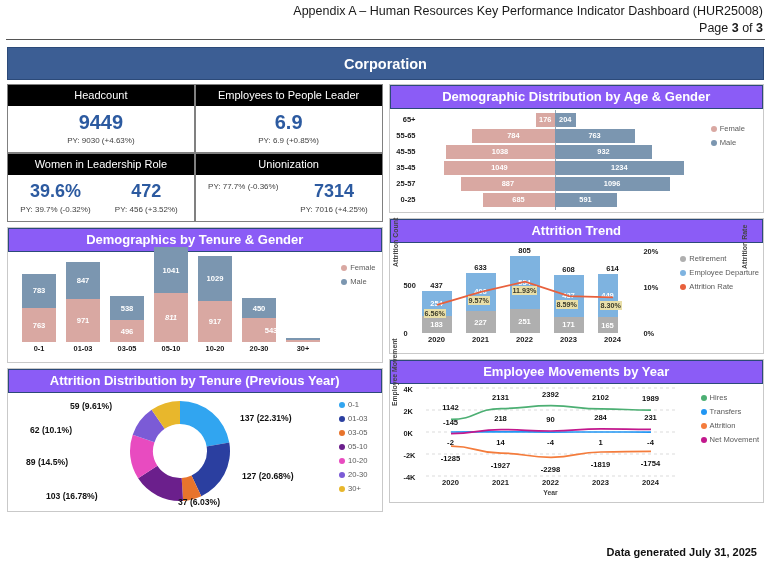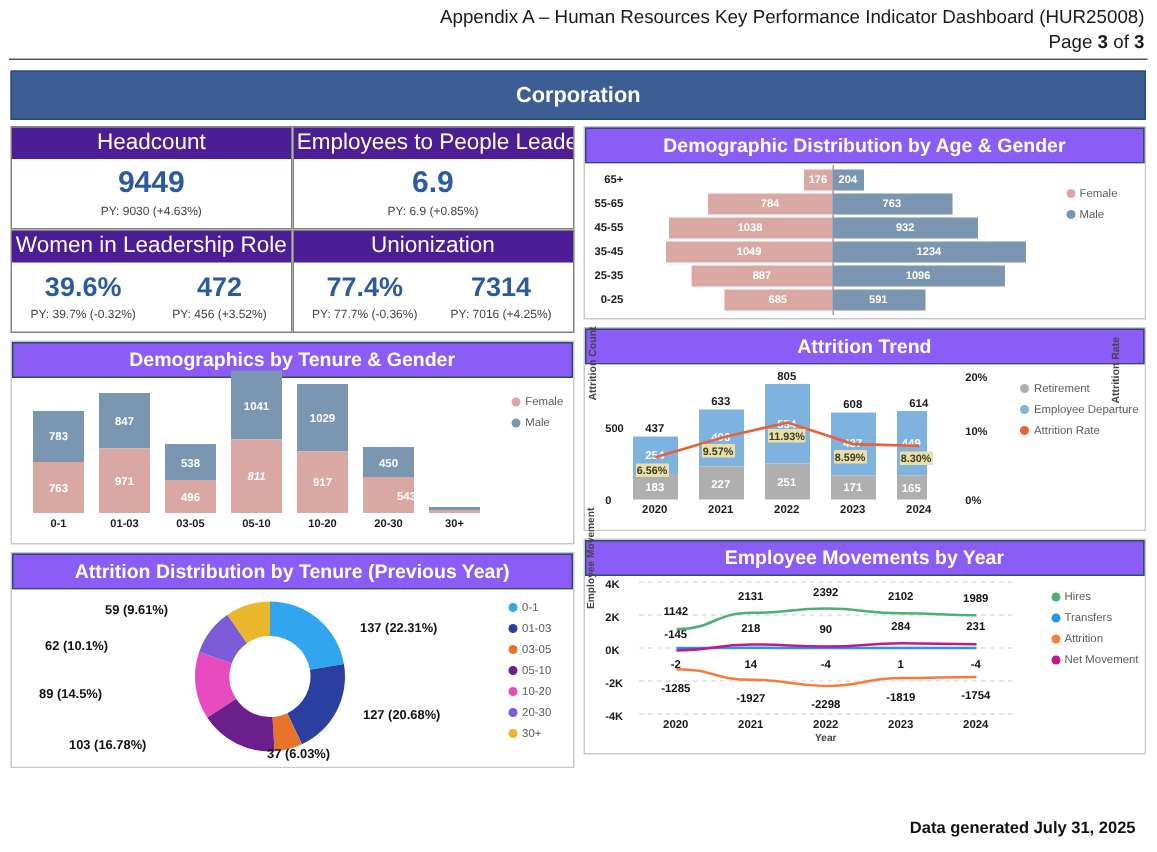--- a/index.html
+++ b/index.html
@@ -39,22 +39,22 @@
 
   
   .kpi-grid { display:flex; flex-wrap:wrap; }
   .kpi-card {
     border:1px solid #808080;
     background:#fff;
     display:flex; flex-direction:column;
   }
   .kpi-card.w-half { width:50%; }
   .kpi-title {
-    background:#4c1d95; color:#fff;
-    font-size:15px; text-align:center;
+    background:#000000; color:#fff;
+    font-size:11px; text-align:center;
     padding:3px 2px 4px 2px; line-height:14px;
     white-space:nowrap; overflow:hidden;
   }
   .kpi-body { padding:5px 2px 6px 2px; display:flex; flex:1; }
   .kpi-metric { flex:1; text-align:center; }
   .kpi-value { color:#2C5AA0; font-size:20px; font-weight:bold; line-height:23px; }
   .kpi-value.sm { font-size:18px; }
   .kpi-py { color:#3f3f3f; font-size:8px; line-height:11px; margin-top:1px; }
 
   
@@ -189,21 +189,20 @@
             <div class="kpi-value sm">472</div>
             <div class="kpi-py">PY: 456 (+3.52%)</div>
           </div>
         </div>
       </div>
 
       <div class="kpi-card w-half">
         <div class="kpi-title">Unionization</div>
         <div class="kpi-body">
           <div class="kpi-metric">
-            <div class="kpi-value sm">77.4%</div>
             <div class="kpi-py">PY: 77.7% (-0.36%)</div>
           </div>
           <div class="kpi-metric">
             <div class="kpi-value sm">7314</div>
             <div class="kpi-py">PY: 7016 (+4.25%)</div>
           </div>
         </div>
       </div>
 
     </div>
@@ -351,21 +350,21 @@
             </div>
             <div class="pyr-row">
               <div class="pyr-label">35-45</div>
               <div class="pyr-track">
                 <div class="pyr-center"></div>
                 <div class="pyr-bar f" style="width: 40.8039%;">1049</div>
                 <div class="pyr-bar m" style="width: 48%;">1234</div>
               </div>
             </div>
             <div class="pyr-row">
-              <div class="pyr-label">25-35</div>
+              <div class="pyr-label">25-57</div>
               <div class="pyr-track">
                 <div class="pyr-center"></div>
                 <div class="pyr-bar f" style="width: 34.5024%;">887</div>
                 <div class="pyr-bar m" style="width: 42.6321%;">1096</div>
               </div>
             </div>
             <div class="pyr-row">
               <div class="pyr-label">0-25</div>
               <div class="pyr-track">
                 <div class="pyr-center"></div>

